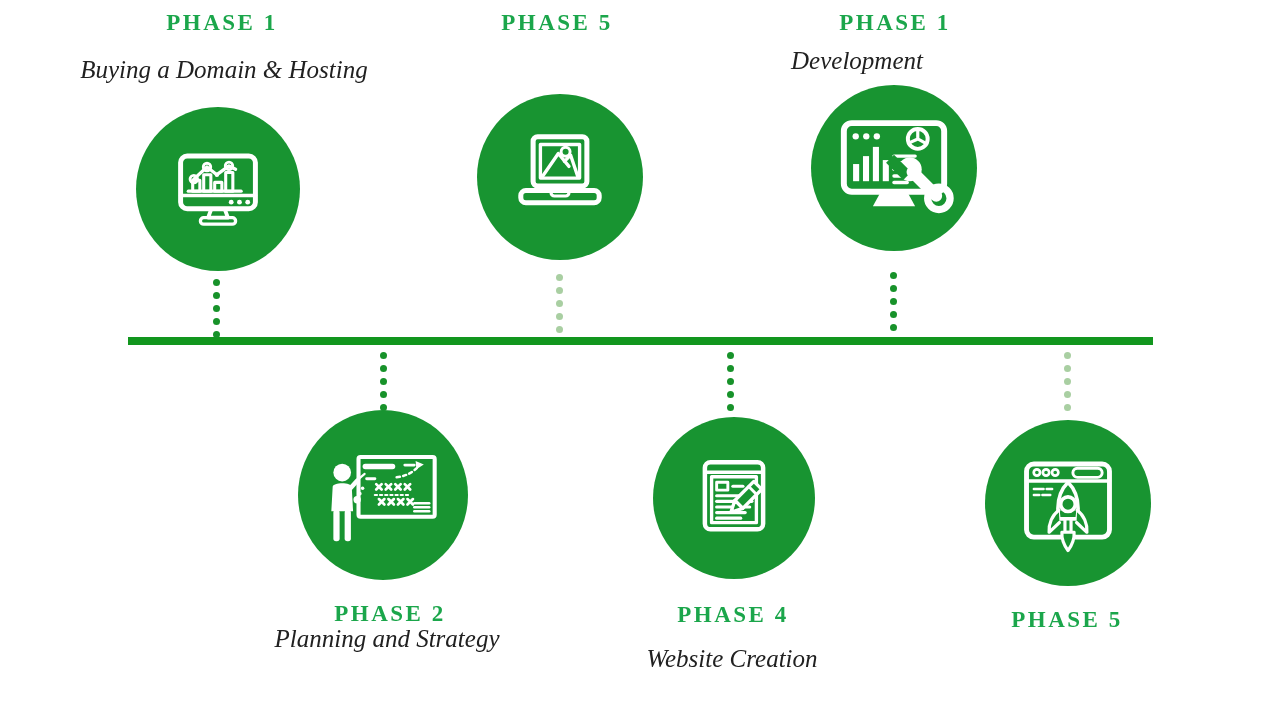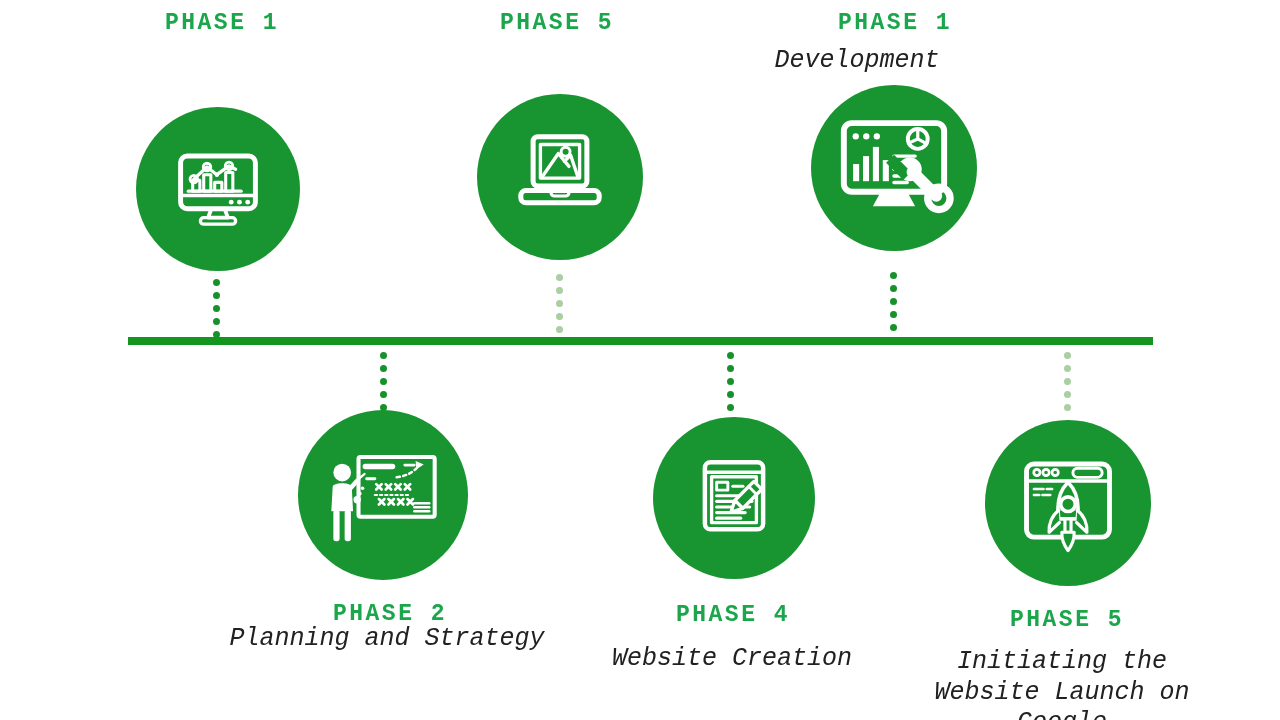--- a/index.html
+++ b/index.html
@@ -7,21 +7,21 @@
     --line-green:#12961e;
     --dot-dark:#17922a;
     --dot-light:#a9cfa2;
     --label-green:#1ba64b;
     --ink:#212121;
     --white:#ffffff;
   }
   html,body{margin:0;padding:0;background:#fff;}
   #canvas{
     position:relative;width:1280px;height:720px;background:#fff;overflow:hidden;
-    font-family:Liberation Mono, monospace;
+    font-family:Liberation Serif, serif;
   }
   .timeline{
     position:absolute;left:128px;top:337px;width:1025px;height:8px;
     background:var(--line-green);
   }
   .phase-label{
     position:absolute;transform:translateX(-50%);
     font-weight:bold;font-size:23px;letter-spacing:2.5px;
     color:var(--label-green);white-space:nowrap;
   }
@@ -43,20 +43,21 @@
   .ic{stroke:var(--white);fill:none;stroke-linecap:round;stroke-linejoin:round;}
 </style>
 </head>
 <body>
 
 <div id="canvas">
 
   <div class="timeline"></div>
 
   <div class="phase-label" style="left:222px;top:10px">PHASE 1</div>
+  <div class="phase-title" style="left:224px;top:55px">Buying a Domain &amp; Hosting</div>
   <div class="circle" style="left:136px;top:107px;width:164px;height:164px">
     <svg width="110" height="110" viewBox="0 0 100 100">
       <g class="ic">
         <rect x="16" y="20" width="68" height="48" rx="6" stroke-width="4.5"></rect>
         <line x1="16" y1="56" x2="84" y2="56" stroke-width="3.2"></line>
         <circle cx="62" cy="62" r="2.2" fill="#fff" stroke="none"></circle>
         <circle cx="69.5" cy="62" r="2.2" fill="#fff" stroke="none"></circle>
         <circle cx="77" cy="62" r="2.2" fill="#fff" stroke="none"></circle>
         <polyline points="28,41 40,30 49,37 60,29 66,32" stroke-width="3"></polyline>
         <circle cx="28" cy="41" r="3.4" stroke-width="2.6"></circle>
@@ -238,15 +239,14 @@
           <circle cx="50" cy="51" r="6" stroke-width="3"></circle>
           <path d="M42.5,56 C37,60 34,67 34.5,74 L43,66" stroke-width="2.6" fill="#189431"></path>
           <path d="M57.5,56 C63,60 66,67 65.5,74 L57,66" stroke-width="2.6" fill="#189431"></path>
           <rect x="47.5" y="63" width="5" height="11" stroke-width="2.6" fill="#189431"></rect>
           <path d="M45,74 C44.5,81 47.5,85.5 50,89 C52.5,85.5 55.5,81 55,74 Z" stroke-width="2.6" fill="#189431"></path>
         </g>
       </g>
     </svg>
   </div>
   <div class="phase-label" style="left:1067px;top:607px">PHASE 5</div>
-  <div class="phase-title wrap" style="left:1062px;top:647px">Initiating the Website Launch on Google</div>
 
 </div>
 
 </body></html>

